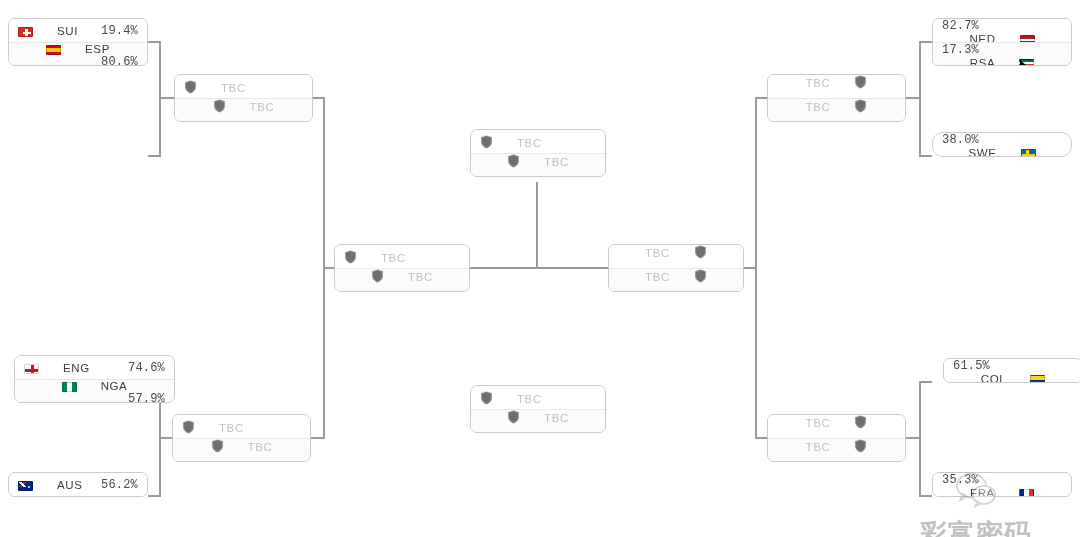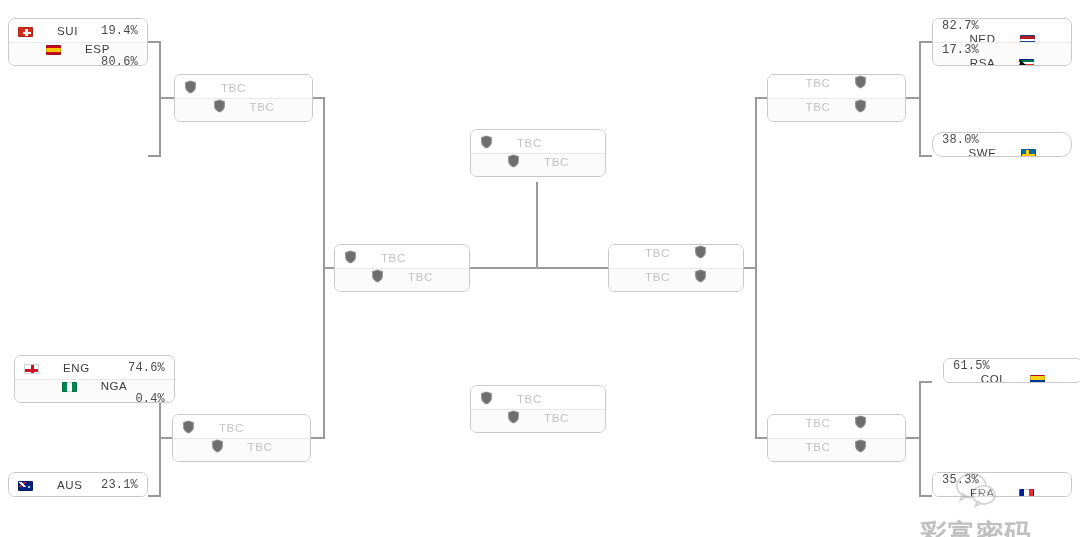--- a/index.html
+++ b/index.html
@@ -271,31 +271,31 @@
         <span class="flag f-eng"></span>
         <span class="code">ENG</span>
       </span>
       <span class="pct">74.6%</span>
     </div>
     <div class="row bot">
       <span class="team">
         <span class="flag f-nga"></span>
         <span class="code">NGA</span>
       </span>
-      <span class="pct">0.4%</span>
+      <span class="pct">57.9%</span>
     </div>
   </div>
 
   <div class="match" style="left:8px; top:472px; width:140px;">
     <div class="row top">
       <span class="team">
         <span class="flag f-aus"></span>
         <span class="code">AUS</span>
       </span>
-      <span class="pct">23.1%</span>
+      <span class="pct">56.2%</span>
     </div>
   </div>
 
   <div class="match" style="left:174px; top:74px; width:139px;">
     <div class="row top">
       <span class="team">
         <svg class="shield" viewBox="0 0 24 26">
           <path d="M12 1 L22 4 V13 C22 19 17 23 12 25 C7 23 2 19 2 13 V4 Z" fill="#8d8d8d"></path>
           <path d="M12 3 L20 5.5 V13 C20 18 16 21.3 12 23 C8 21.3 4 18 4 13 V5.5 Z" fill="#6e6e6e"></path>
         </svg>

